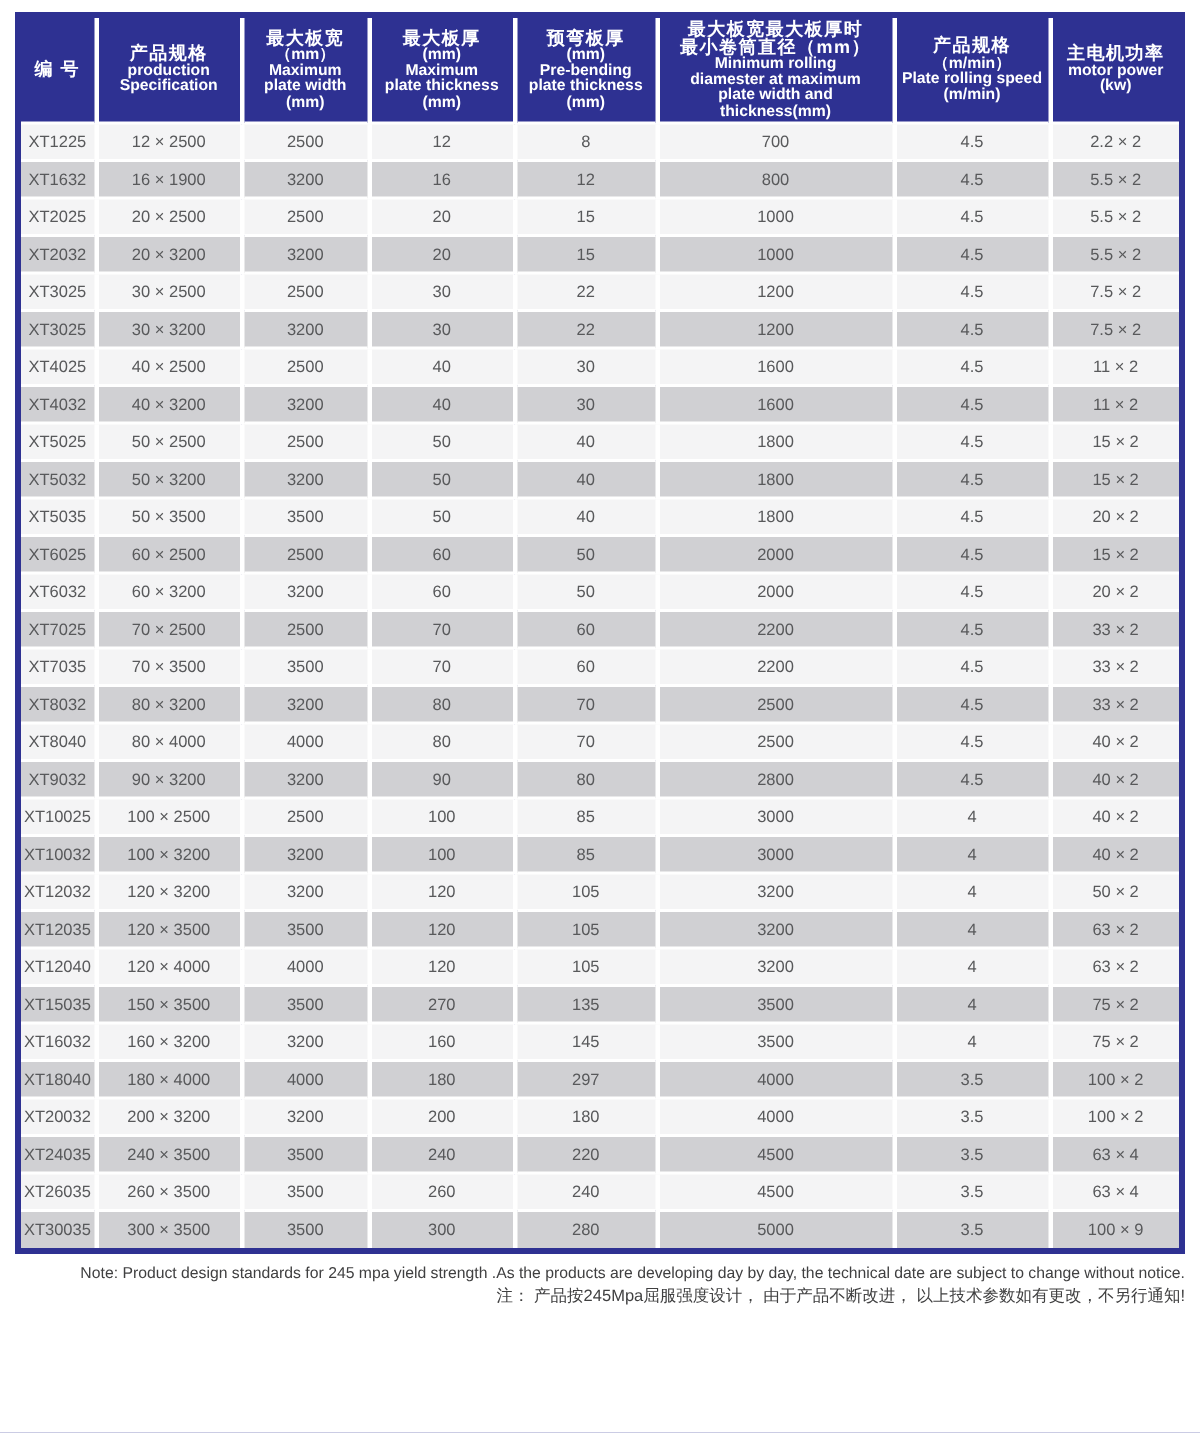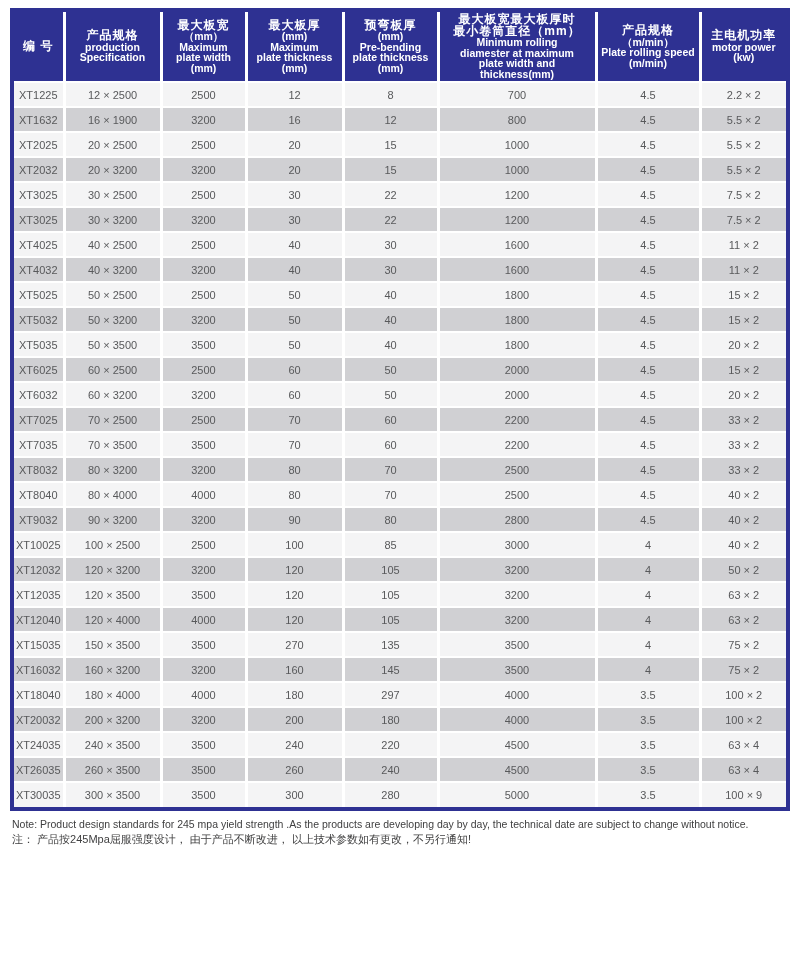--- a/index.html
+++ b/index.html
@@ -34,21 +34,21 @@
   tbody td {
     text-align: center;
     vertical-align: middle;
     font-size: 11px;
     color: #58595b;
     height: 25px;
     padding: 0;
   }
   tbody tr:nth-child(odd) td { background: #f4f4f5; }
   tbody tr:nth-child(even) td { background: #d0d0d3; }
-  .notes { margin-top: 7px; padding-left: 2px; color: #404041; }
+  .notes { margin-top: 7px; padding-left: 2px; color: #404041; text-align: right; }
   .note-en { font-size: 10.5px; line-height: 13px; }
   .note-cn { font-size: 11px; line-height: 15px; margin-top: 1px; }
 </style>
 </head>
 <body>
 
 <div class="page">
   <div class="table-frame">
     <table>
       <colgroup>
@@ -298,20 +298,30 @@
             <td>XT10025</td>
             <td>100 × 2500</td>
             <td>2500</td>
             <td>100</td>
             <td>85</td>
             <td>3000</td>
             <td>4</td>
             <td>40 × 2</td>
           </tr>
           <tr>
+            <td>XT10032</td>
+            <td>100 × 3200</td>
+            <td>3200</td>
+            <td>100</td>
+            <td>85</td>
+            <td>3000</td>
+            <td>4</td>
+            <td>40 × 2</td>
+          </tr>
+          <tr>
             <td>XT12032</td>
             <td>120 × 3200</td>
             <td>3200</td>
             <td>120</td>
             <td>105</td>
             <td>3200</td>
             <td>4</td>
             <td>50 × 2</td>
           </tr>
           <tr>

